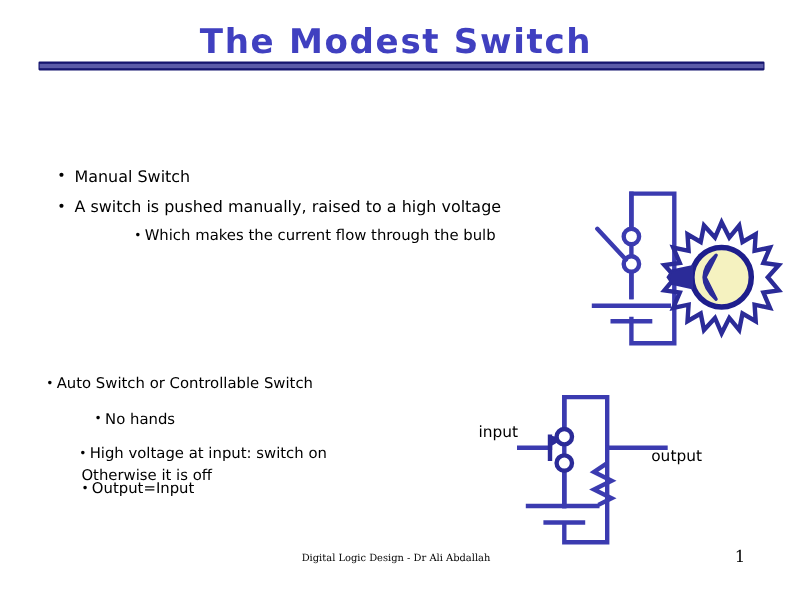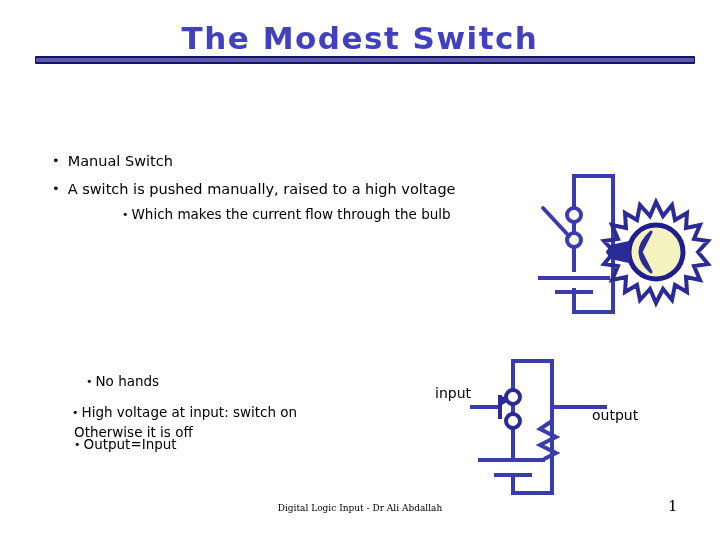--- a/index.html
+++ b/index.html
@@ -149,20 +149,23 @@
   </div>
 
   <div class="bul b-l2 r3">
     <span class="dot-sm">•</span><span>Which makes the current flow through the bulb</span>
   </div>
 
   <div class="bul b-l1 r2">
     <span class="dot">•</span><span>A switch is pushed manually, raised to a high voltage</span>
   </div>
 
+  <div class="bul b-l2 r4">
+    <span class="dot-sm">•</span><span>Auto Switch or Controllable Switch</span>
+  </div>
 
   <div class="bul b-l2 r5">
     <span class="dot-sm">•</span><span>No hands</span>
   </div>
 
   <div class="bul b-l2 r6">
     <span class="dot-sm">•</span><span>High voltage at input: switch on</span>
   </div>
 
   <div class="bul b-l2 r7">
@@ -229,16 +232,16 @@
       <line x1="8" y1="105" x2="75" y2="105"></line>
       <line x1="24" y1="120" x2="62" y2="120"></line>
     </g>
 
     <polyline points="82,66 70,74 86,82 70,90 86,98 74,104" fill="none" stroke="#3b3bb0" stroke-width="4" stroke-linejoin="miter" stroke-linecap="butt"></polyline>
   </svg>
 
   <div class="lbl lbl-input">input</div>
   <div class="lbl lbl-output">output</div>
 
-  <div class="footer">Digital Logic Input - Dr Ali Abdallah</div>
+  <div class="footer">Digital Logic Design - Dr Ali Abdallah</div>
   <div class="pagenum">1</div>
 
 </div>
 
 </body></html>

